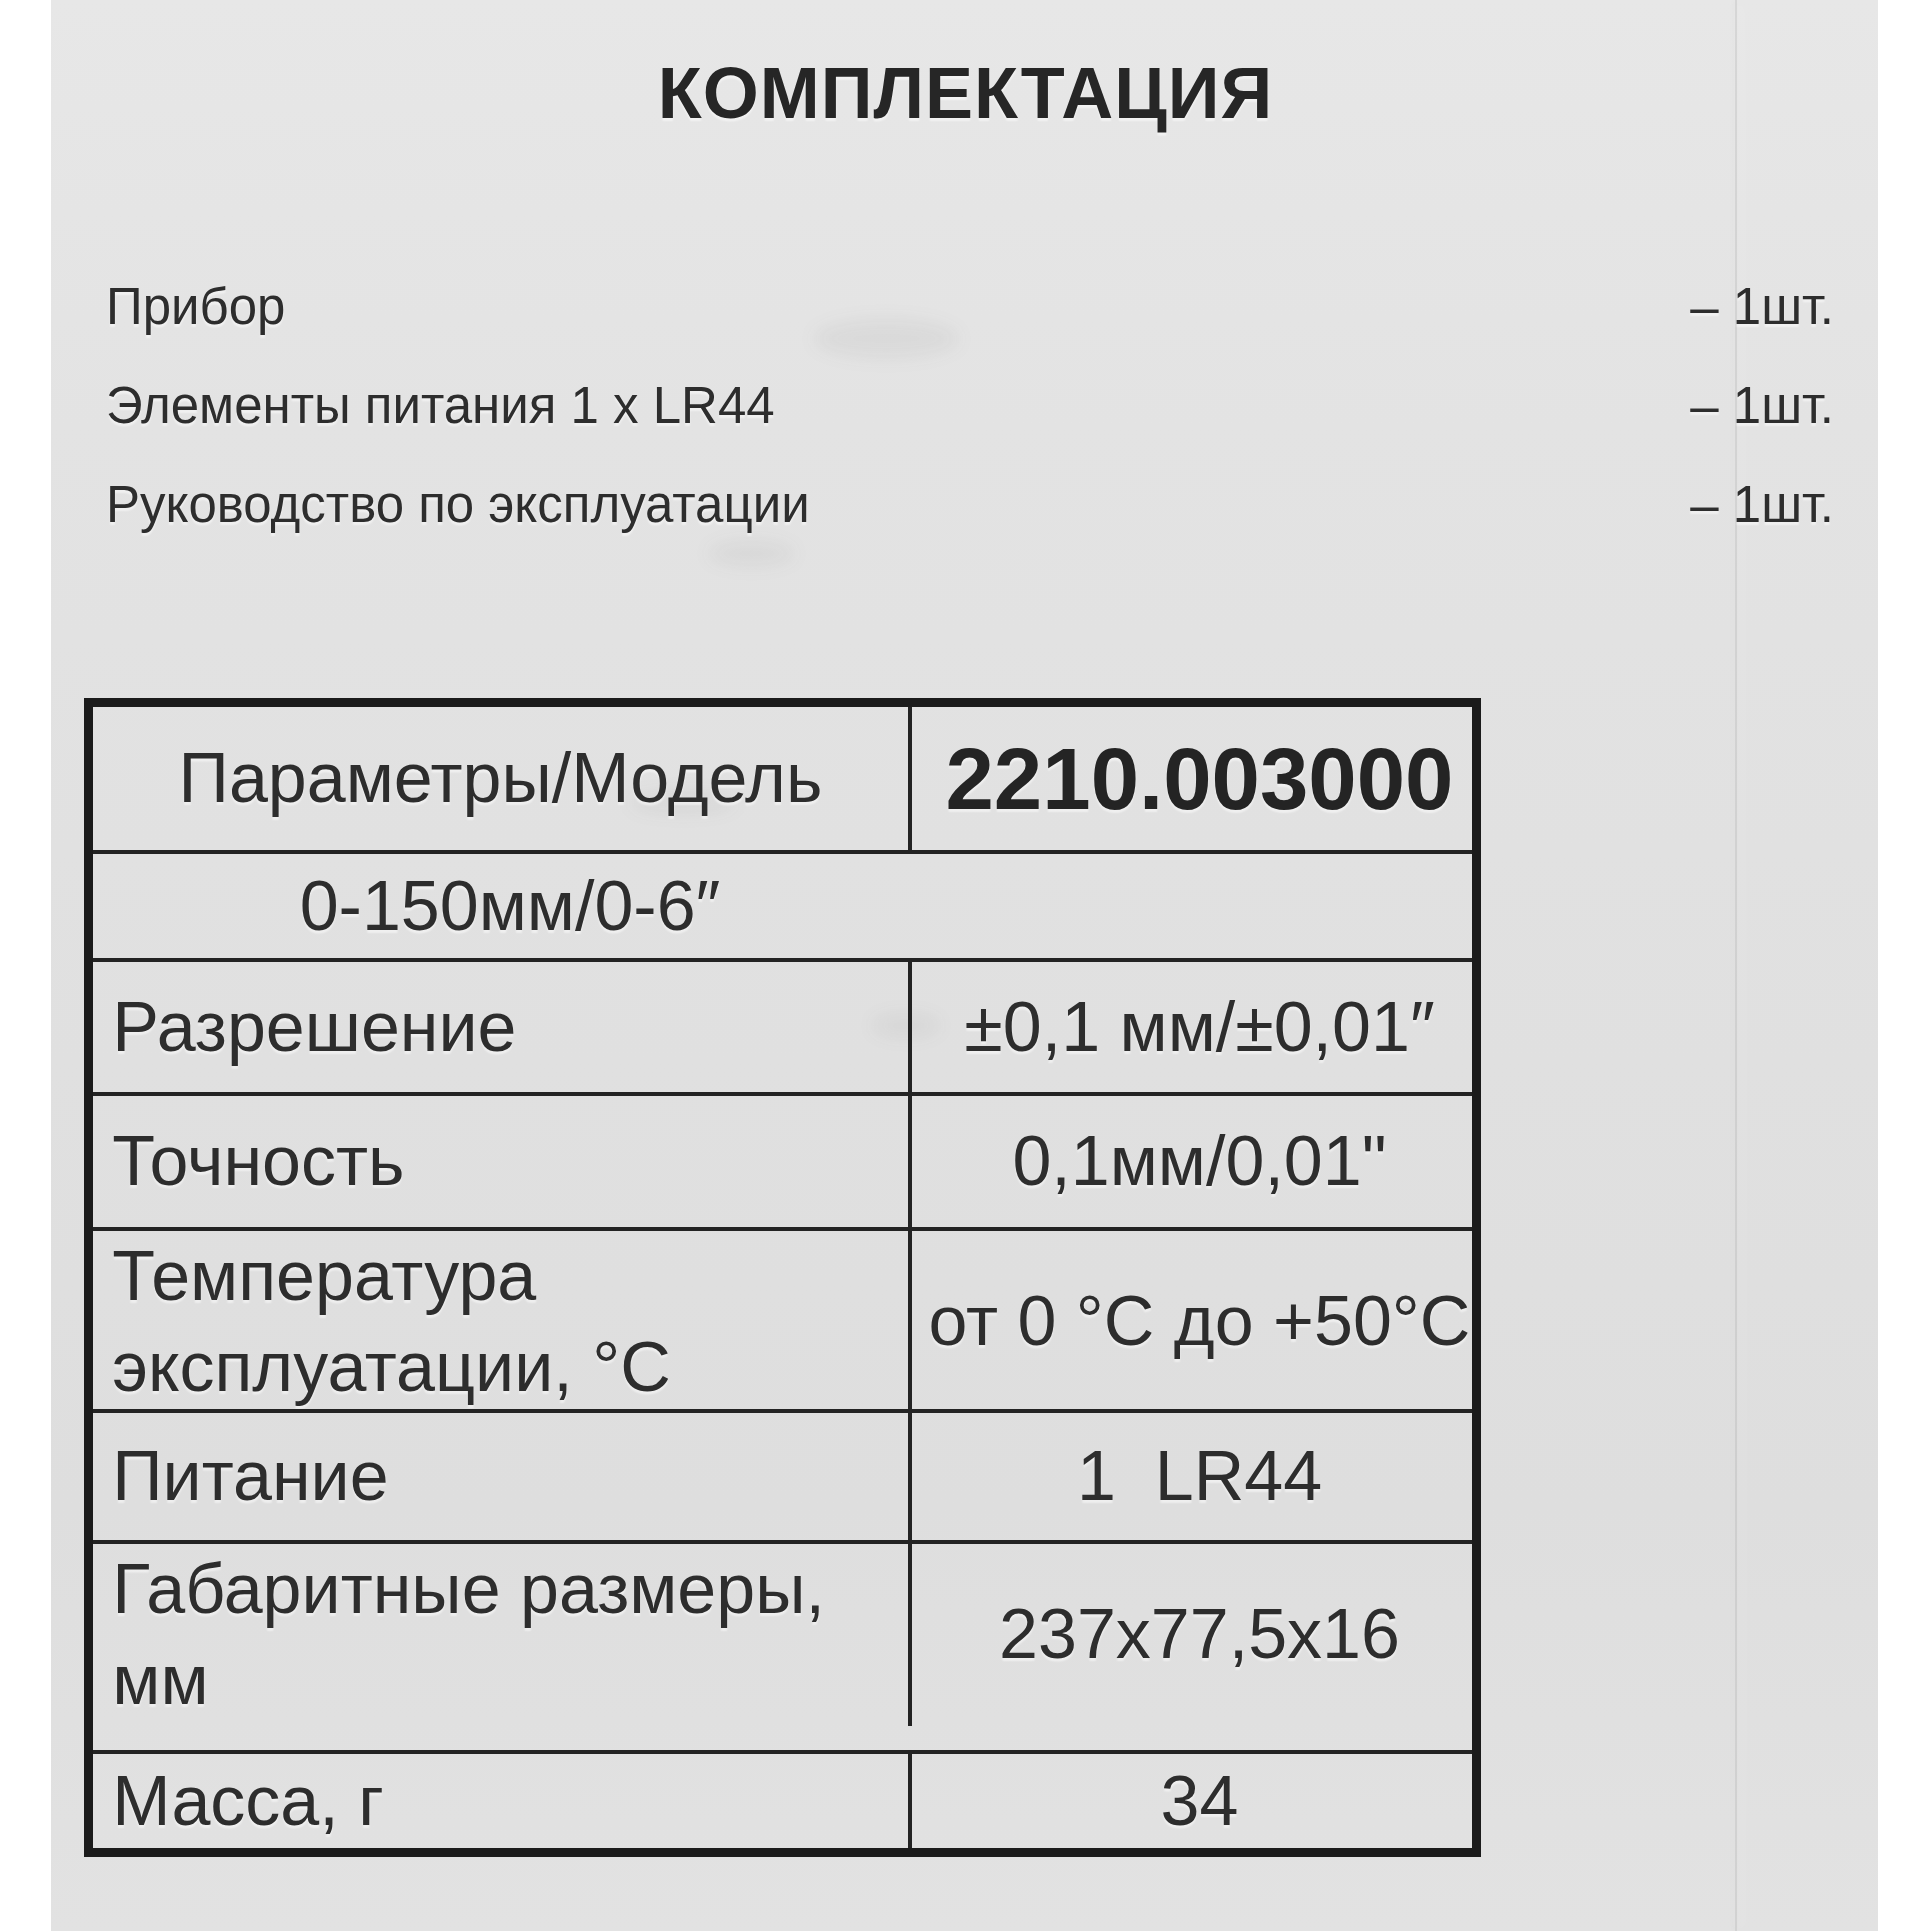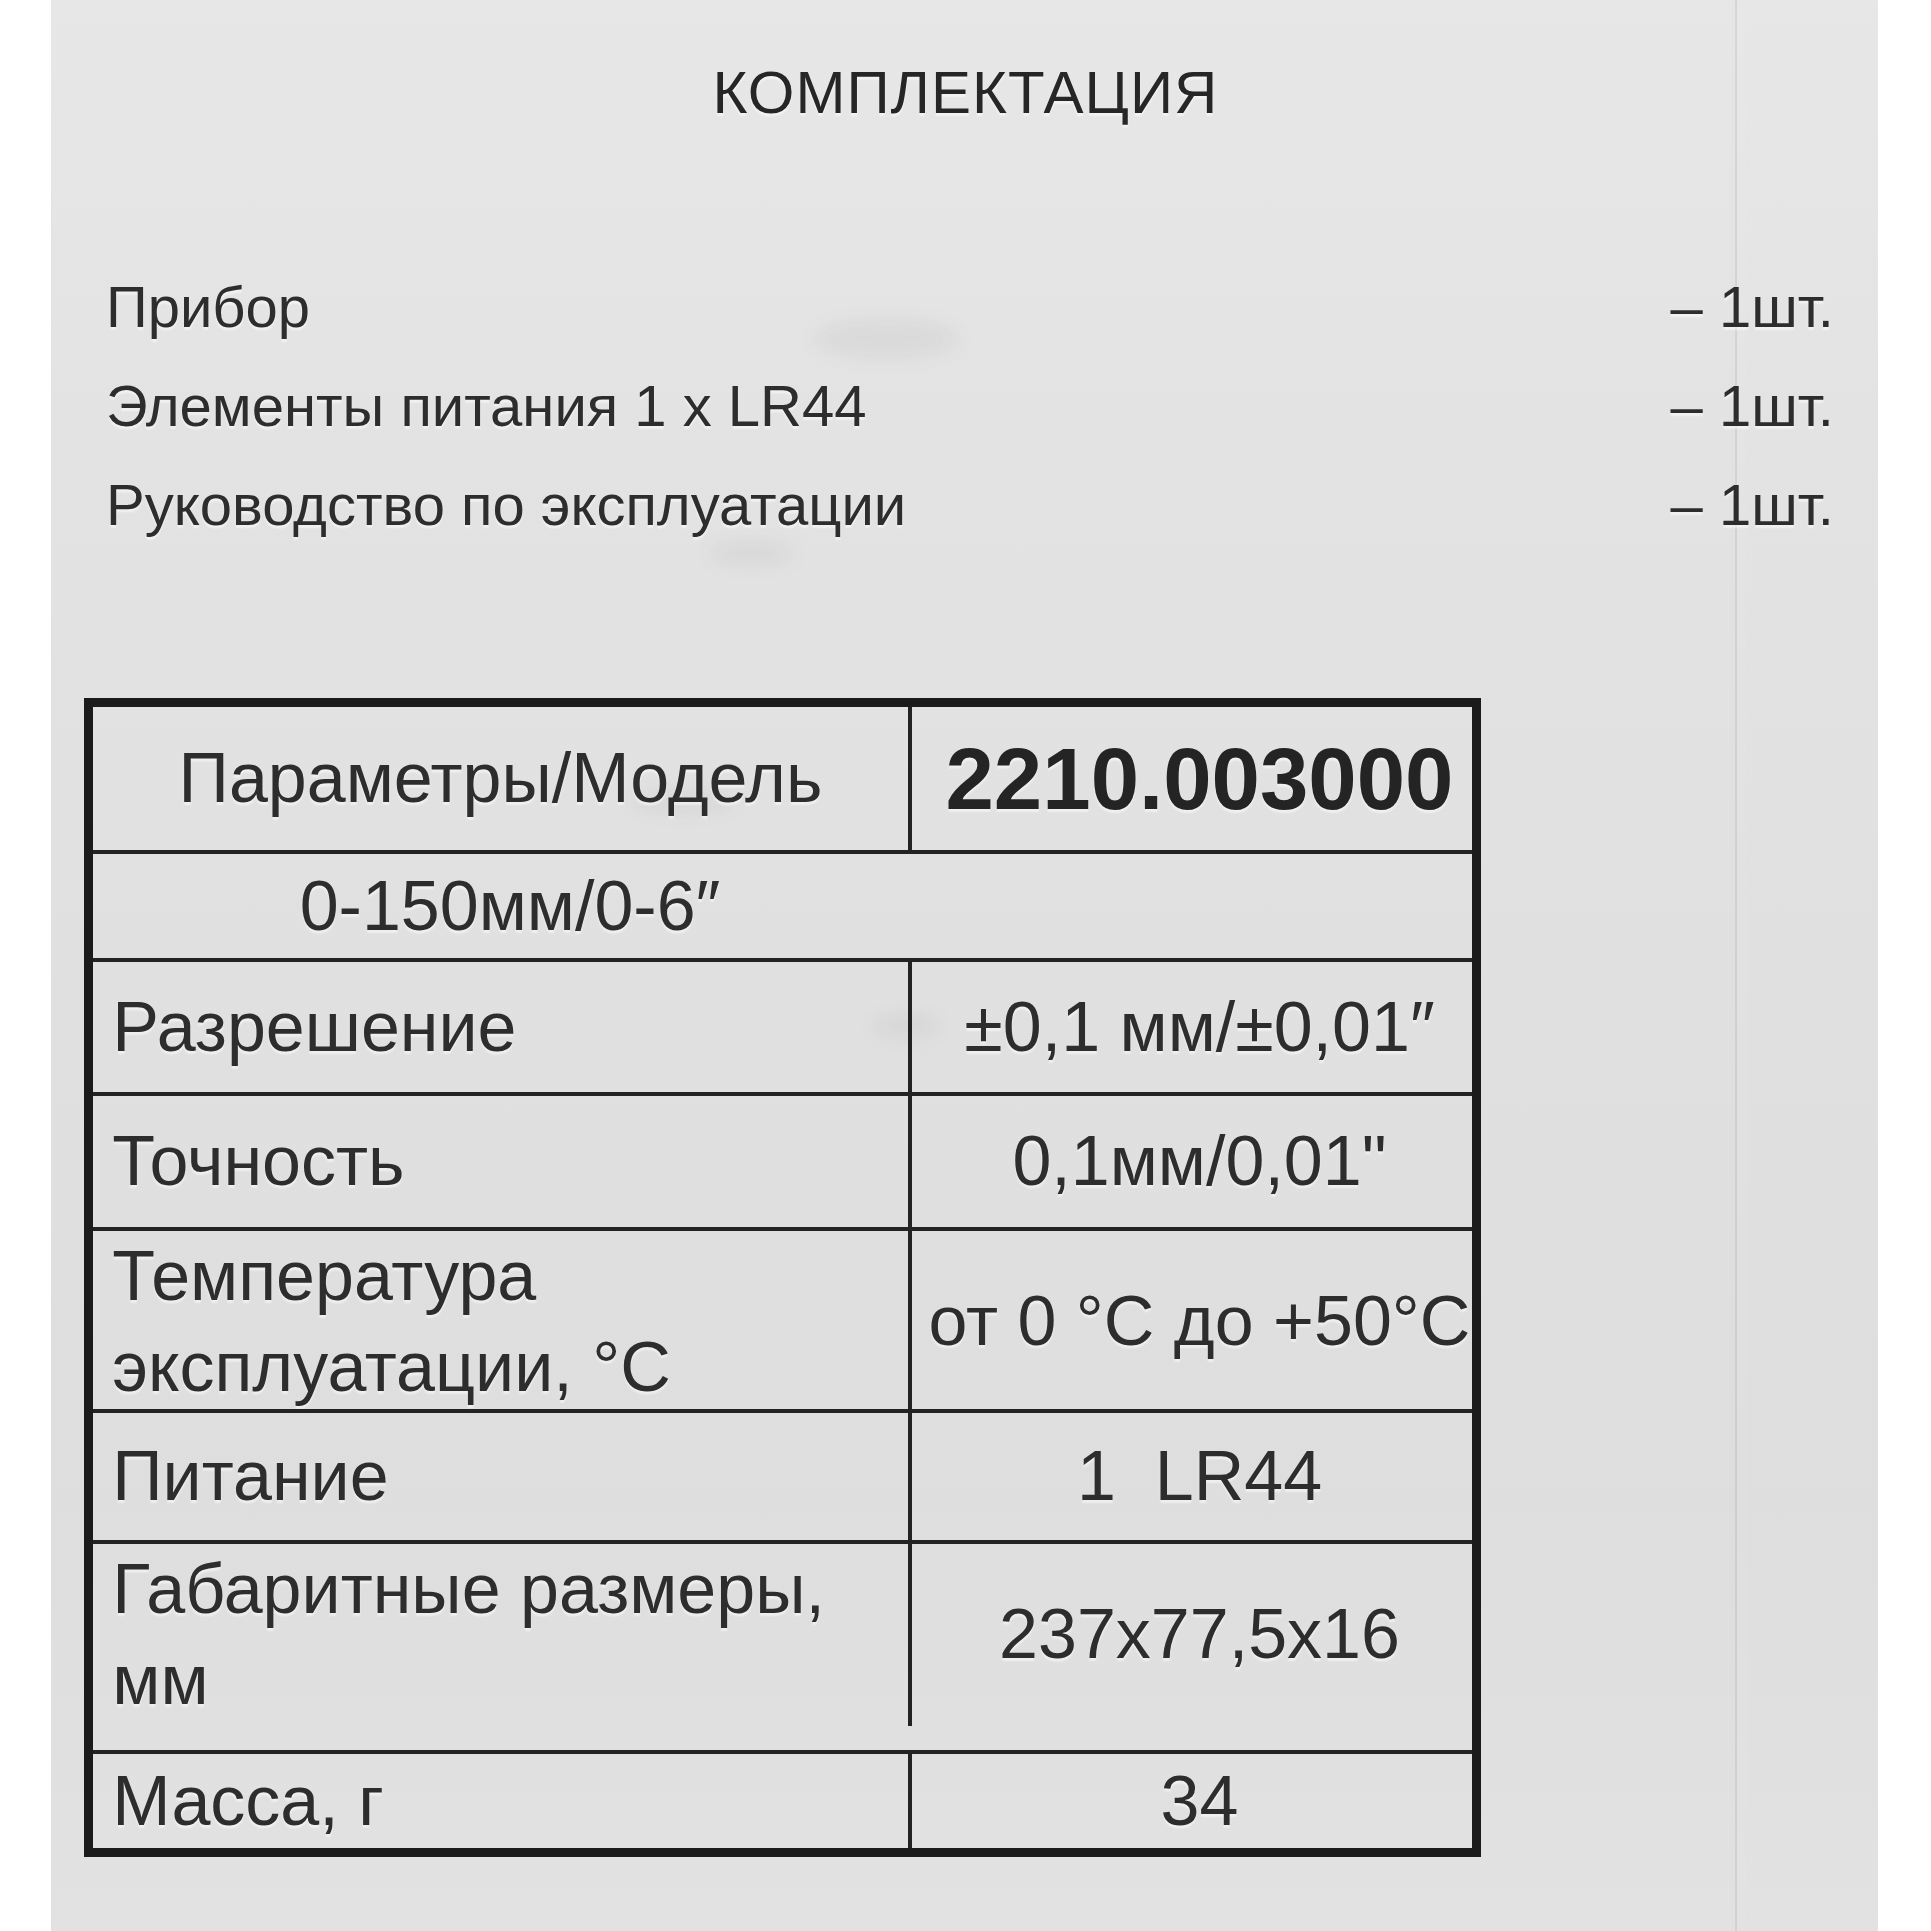--- a/index.html
+++ b/index.html
@@ -44,37 +44,37 @@
   .s4 { left: 579px; top: 792px;  width: 106px; height: 21px; }
 
   .photo-text { text-shadow: 0 2.9px 1.9px rgba(255,255,255,0.5); }
 
   .title {
     position: absolute;
     left: 0; top: 39px;
     width: 1931px;
     margin: 0;
     text-align: center;
-    font-size: 60px;
+    font-size: 72px;
     line-height: 108px;
-    font-weight: normal;
+    font-weight: bold;
     letter-spacing: 1px;
     color: #262626;
   }
 
   .contents-list {
     position: absolute;
     left: 106px; top: 257px;
     width: 1728px;
   }
   .list-row {
     display: flex;
     justify-content: space-between;
     align-items: baseline;
-    font-size: 58px;
+    font-size: 51px;
     line-height: 99px;
     color: #2d2d2d;
   }
   .item-qty { white-space: pre; }
 
   .spec-table {
     position: absolute;
     left: 84px; top: 698px;
     width: 1397px; height: 1159px;
     box-sizing: border-box;

